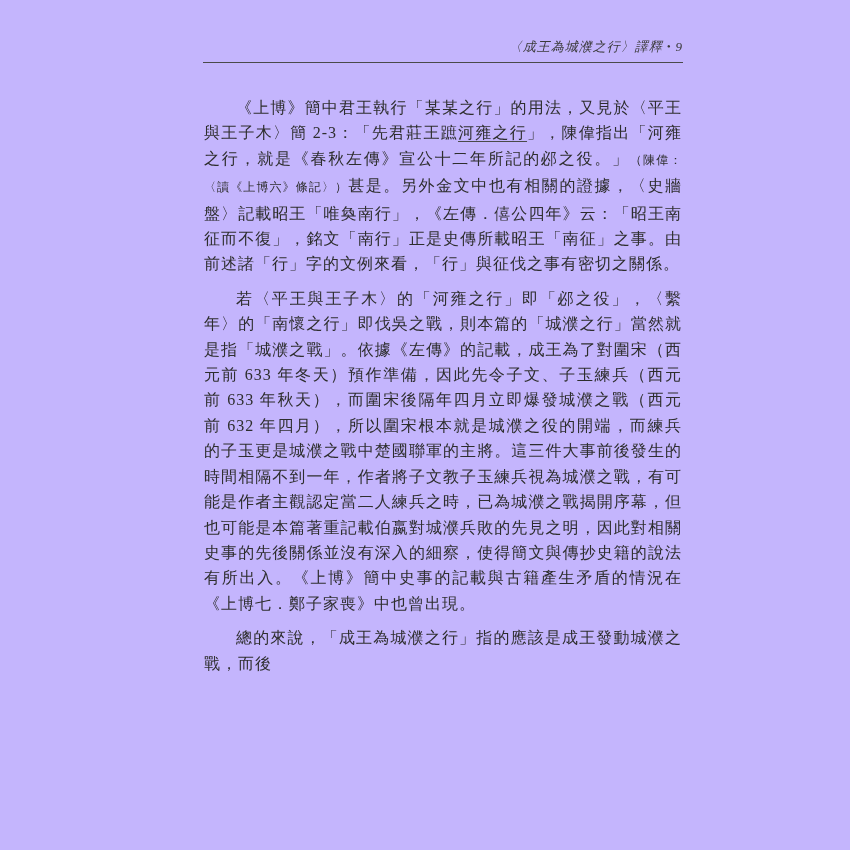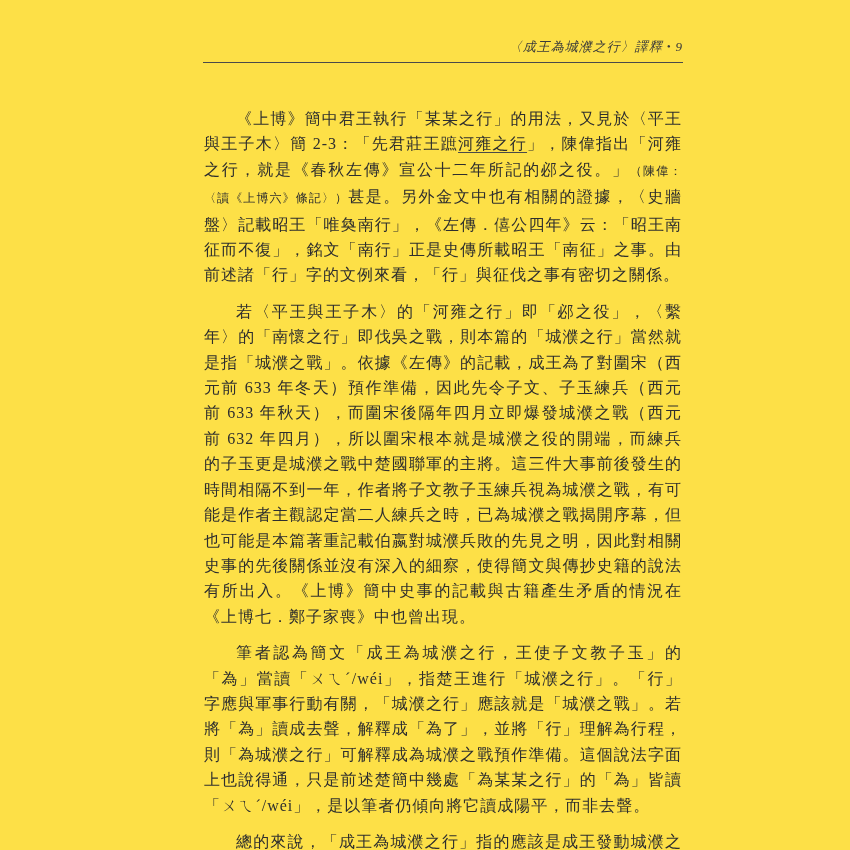--- a/index.html
+++ b/index.html
@@ -4,21 +4,21 @@
 <style>
   html, body {
     margin: 0;
     padding: 0;
     background: #ffffff;
   }
   #page {
     position: relative;
     width: 850px;
     height: 850px;
-    background: #fde047;
+    background: #c4b5fd;
     overflow: hidden;
     font-family: "Liberation Serif", "DejaVu Serif", serif;
     color: #2b2b2b;
   }
   
   #running-header {
     position: absolute;
     top: 38px;
     left: 203px;
     width: 480px;
@@ -56,21 +56,20 @@
     color: #2e2e2e;
   }
   #body-text p {
     margin: 0;
   }
   #body-text p.gap {
     margin-top: 9px;
   }
   #body-text p.indent {
     text-indent: 2em;
-    margin-top: 11px;
   }
   .seg-underline {
     text-decoration: underline;
     text-underline-offset: 3px;
     text-decoration-thickness: 1px;
     text-decoration-color: #4a4a4a;
   }
   .seg-small {
     font-size: 12px;
     letter-spacing: 0.5px;
@@ -83,17 +82,16 @@
 
   <div id="running-header">
     <span>〈成王為城濮之行〉譯釋</span><span class="sep">•</span><span>9</span>
   </div>
 
   <div id="header-rule"></div>
 
   <main id="body-text">
       <p class="indent"><span>《上博》簡中君王執行「某某之行」的用法，又見於〈平王與王子木〉簡 2-3：「先君莊王蹠</span><span class="seg-underline">河雍之行</span><span>」，陳偉指出「河雍之行，就是《春秋左傳》宣公十二年所記的邲之役。」</span><span class="seg-small">（陳偉：〈讀《上博六》條記〉）</span><span>甚是。另外金文中也有相關的證據，〈史牆盤〉記載昭王「唯奐南行」，《左傳．僖公四年》云：「昭王南征而不復」，銘文「南行」正是史傳所載昭王「南征」之事。由前述諸「行」字的文例來看，「行」與征伐之事有密切之關係。</span></p>
       <p class="indent gap"><span>若〈平王與王子木〉的「河雍之行」即「邲之役」，〈繫年〉的「南懷之行」即伐吳之戰，則本篇的「城濮之行」當然就是指「城濮之戰」。依據《左傳》的記載，成王為了對圍宋（西元前 633 年冬天）預作準備，因此先令子文、子玉練兵（西元前 633 年秋天），而圍宋後隔年四月立即爆發城濮之戰（西元前 632 年四月），所以圍宋根本就是城濮之役的開端，而練兵的子玉更是城濮之戰中楚國聯軍的主將。這三件大事前後發生的時間相隔不到一年，作者將子文教子玉練兵視為城濮之戰，有可能是作者主觀認定當二人練兵之時，已為城濮之戰揭開序幕，但也可能是本篇著重記載伯嬴對城濮兵敗的先見之明，因此對相關史事的先後關係並沒有深入的細察，使得簡文與傳抄史籍的說法有所出入。《上博》簡中史事的記載與古籍產生矛盾的情況在《上博七．鄭子家喪》中也曾出現。</span></p>
-      <p class="indent gap"><span>筆者認為簡文「成王為城濮之行，王使子文教子玉」的「為」當讀「ㄨㄟˊ/wéi」，指楚王進行「城濮之行」。「行」字應與軍事行動有關，「城濮之行」應該就是「城濮之戰」。若將「為」讀成去聲，解釋成「為了」，並將「行」理解為行程，則「為城濮之行」可解釋成為城濮之戰預作準備。這個說法字面上也說得通，只是前述楚簡中幾處「為某某之行」的「為」皆讀「ㄨㄟˊ/wéi」，是以筆者仍傾向將它讀成陽平，而非去聲。</span></p>
       <p class="indent gap"><span>總的來說，「成王為城濮之行」指的應該是成王發動城濮之戰，而後</span></p>
     </main>
 
 </div>
 
 </body></html>

